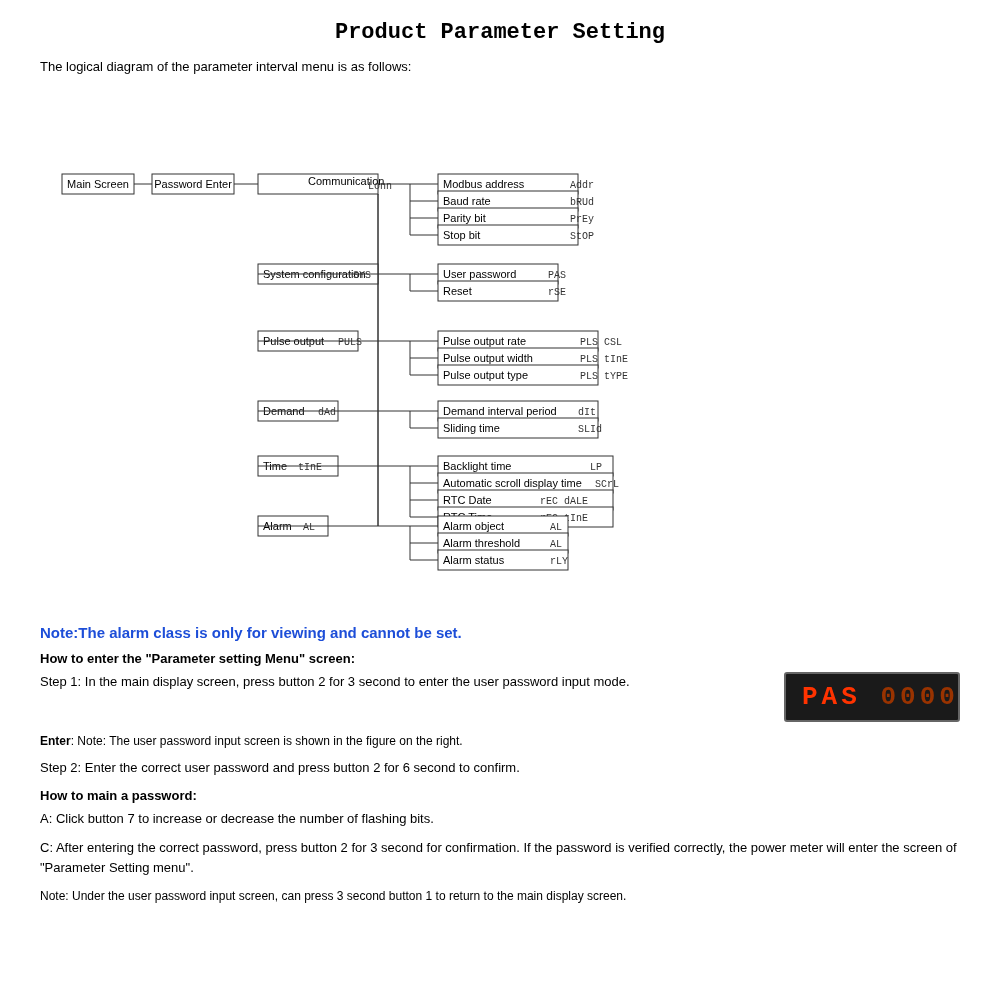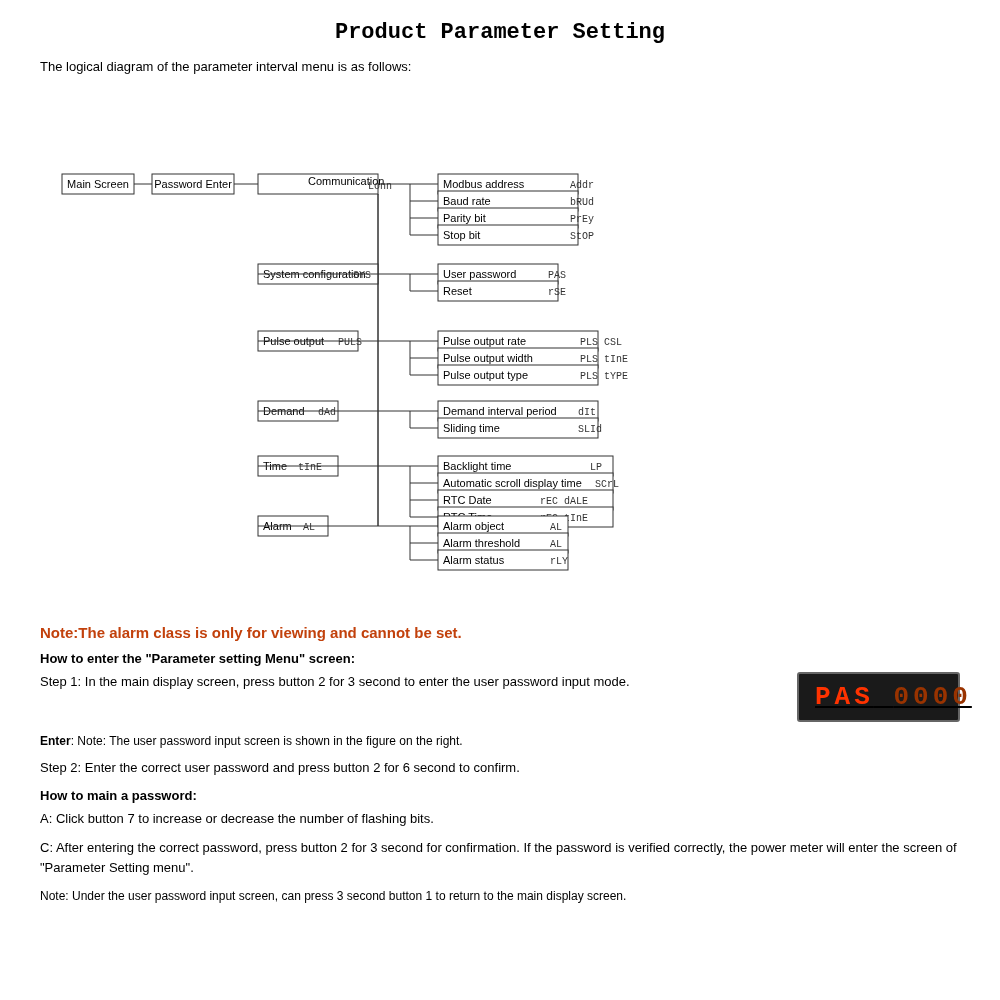--- a/index.html
+++ b/index.html
@@ -27,21 +27,21 @@
     .diagram {
       position: relative;
       width: 100%;
       margin-bottom: 18px;
     }
     .diagram svg {
       display: block;
     }
     
     .note-warning {
-      color: #c2410c;
+      color: #1d4ed8;
       font-weight: bold;
       font-size: 15px;
       margin-bottom: 10px;
     }
     .section-title {
       font-weight: bold;
       font-size: 13px;
       margin-bottom: 6px;
     }
     .para {
@@ -60,22 +60,21 @@
     .screen-area {
       display: flex;
       align-items: flex-start;
       margin-bottom: 10px;
     }
     .screen-area .text-part {
       flex: 1;
       padding-right: 16px;
     }
     .screen-area .screen-part {
-      width: 163px;
-      text-decoration: underline;
+      width: 176px;
     }
     .display-box {
       border: 2px solid #666;
       border-radius: 3px;
       background: #1a1a1a;
       color: #ff3300;
       font-family: 'Courier New', monospace;
       font-size: 26px;
       font-weight: bold;
       padding: 8px 16px;

